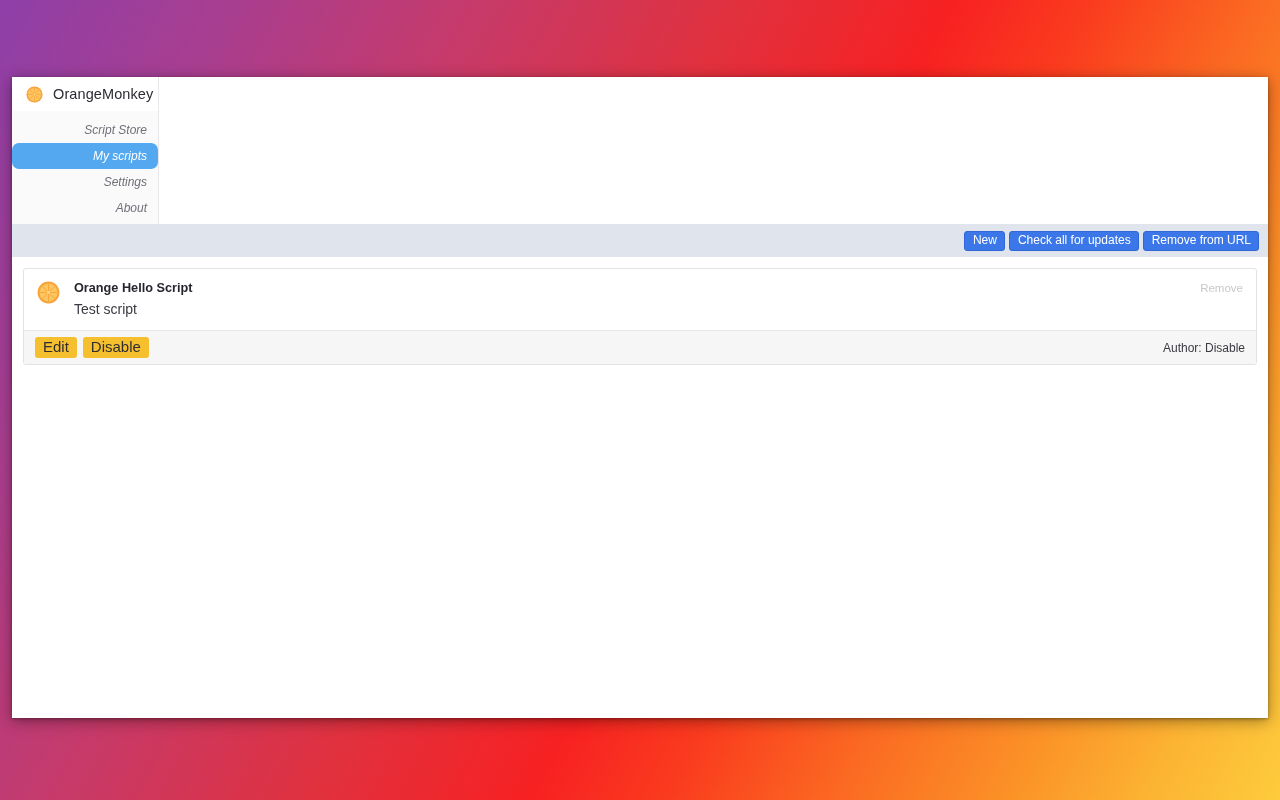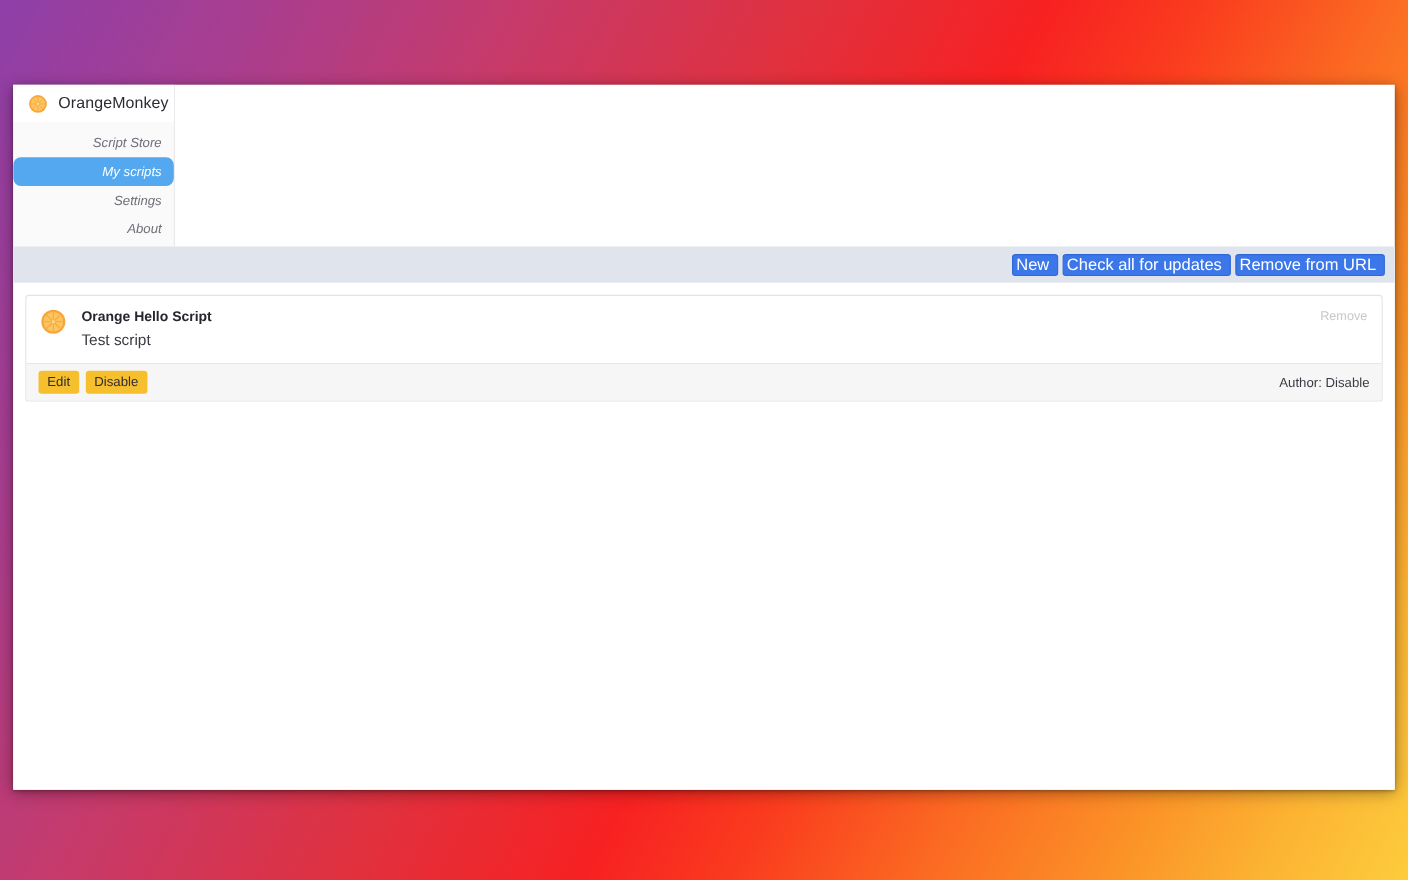--- a/index.html
+++ b/index.html
@@ -117,23 +117,23 @@
     justify-content: flex-end;
     padding-right: 9px;
     gap: 4px;
   }
 
   .tb-btn {
     background: #3b77e8;
     color: #ffffff;
     border: 1px solid #2f68d6;
     border-radius: 3px;
-    font-size: 15px;
+    font-size: 12px;
     font-family: "Liberation Sans", sans-serif;
-    padding: 2px 7px 3px 3px;
+    padding: 2px 7px 3px 8px;
     line-height: 13px;
     cursor: pointer;
     white-space: nowrap;
   }
 
   .content {
     flex: 1 1 auto;
     padding: 11px 11px 0 11px;
     overflow: hidden;
   }
@@ -194,21 +194,21 @@
     display: flex;
     align-items: center;
     padding: 0 11px 0 11px;
     gap: 6px;
   }
 
   .sc-btn {
     background: #f6bf2d;
     border: none;
     border-radius: 3px;
-    font-size: 12px;
+    font-size: 15px;
     font-family: "Liberation Sans", sans-serif;
     color: #2d2d33;
     padding: 4px 8px 5px 8px;
     line-height: 12px;
     cursor: pointer;
     white-space: nowrap;
   }
 
   .card-author {
     margin-left: auto;

